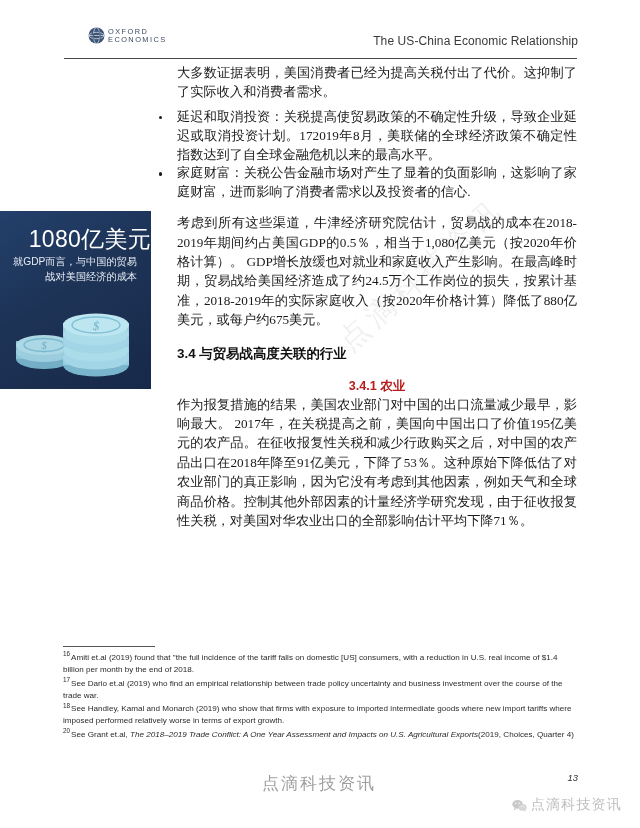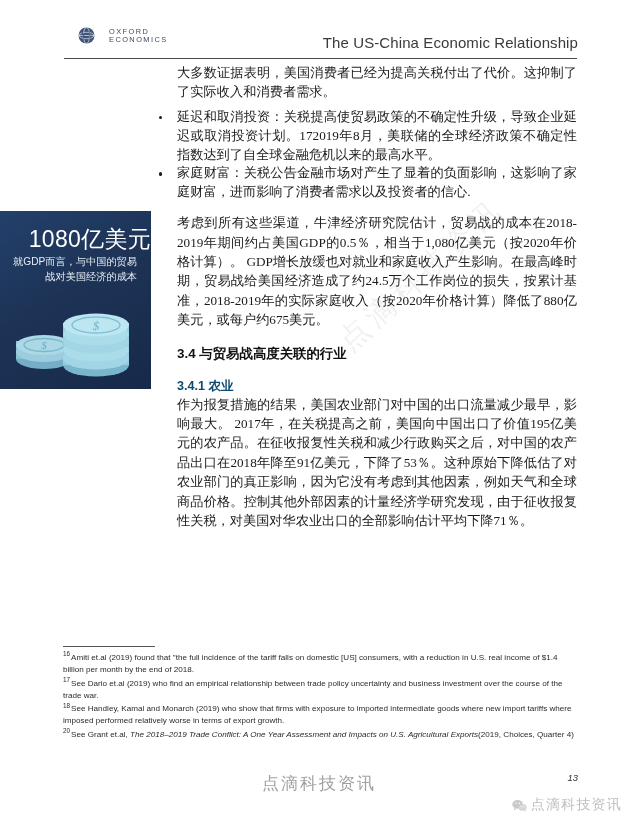--- a/index.html
+++ b/index.html
@@ -18,24 +18,24 @@
 
   
   .header {
     position: absolute;
     left: 0; top: 0;
     width: 640px;
     height: 58px;
   }
   .logo-wrap {
     position: absolute;
-    left: 78px; top: 27px;
+    left: 88px; top: 27px;
     display: flex;
     align-items: center;
-    gap: 14px;
+    gap: 3px;
   }
   .globe-icon {
     width: 17px; height: 17px;
     flex: 0 0 auto;
   }
   .logo-text {
     display: flex;
     flex-direction: column;
     line-height: 1.05;
   }
@@ -43,21 +43,21 @@
     font-family: "Liberation Sans", sans-serif;
     font-size: 7.4px;
     letter-spacing: 1.45px;
     color: #3b4a63;
     font-weight: 400;
   }
   .header-title {
     position: absolute;
     right: 62px; top: 34px;
     font-family: "Liberation Sans", sans-serif;
-    font-size: 15px;
+    font-size: 12px;
     color: #3a3a3a;
     letter-spacing: 0.1px;
     white-space: nowrap;
   }
   .header-rule {
     position: absolute;
     left: 64px; top: 58px;
     width: 513px;
     height: 1px;
     background: #4a4a4a;
@@ -156,21 +156,22 @@
     font-family: "Liberation Sans", sans-serif;
     font-weight: bold;
     font-size: 13.4px;
     color: #111;
   }
   .heading-2 {
     margin-left: 20px;
     font-family: "Liberation Sans", sans-serif;
     font-weight: bold;
     font-size: 12.6px;
-    color: #0c4a6e;
+    color: #b91c1c;
+    text-align: center;
   }
 
   
   .footnote-rule {
     position: absolute;
     left: 63px; top: 646px;
     width: 92px;
     height: 1px;
     background: #555;
   }

